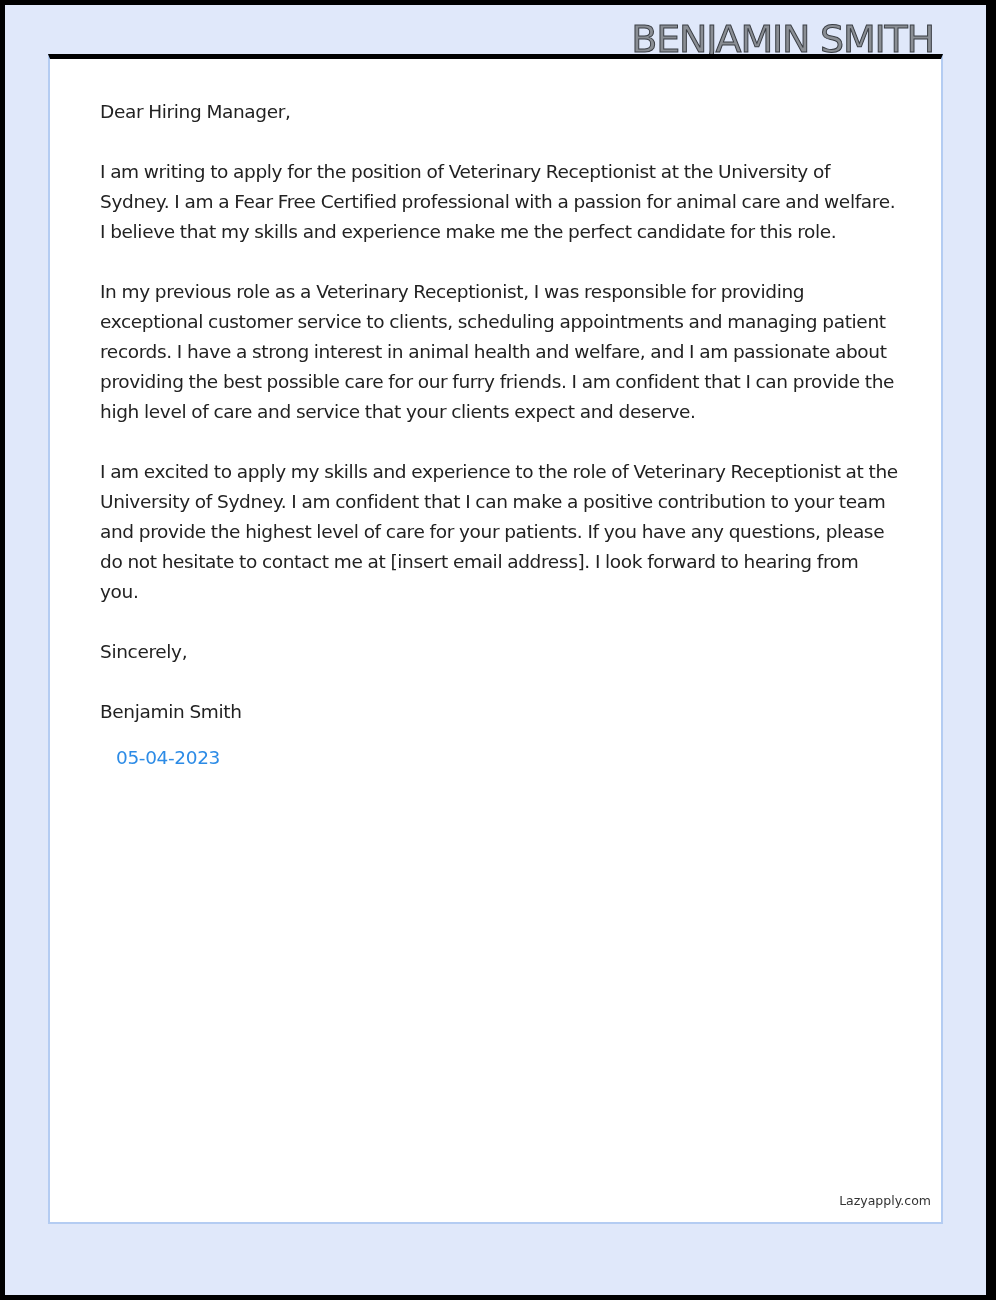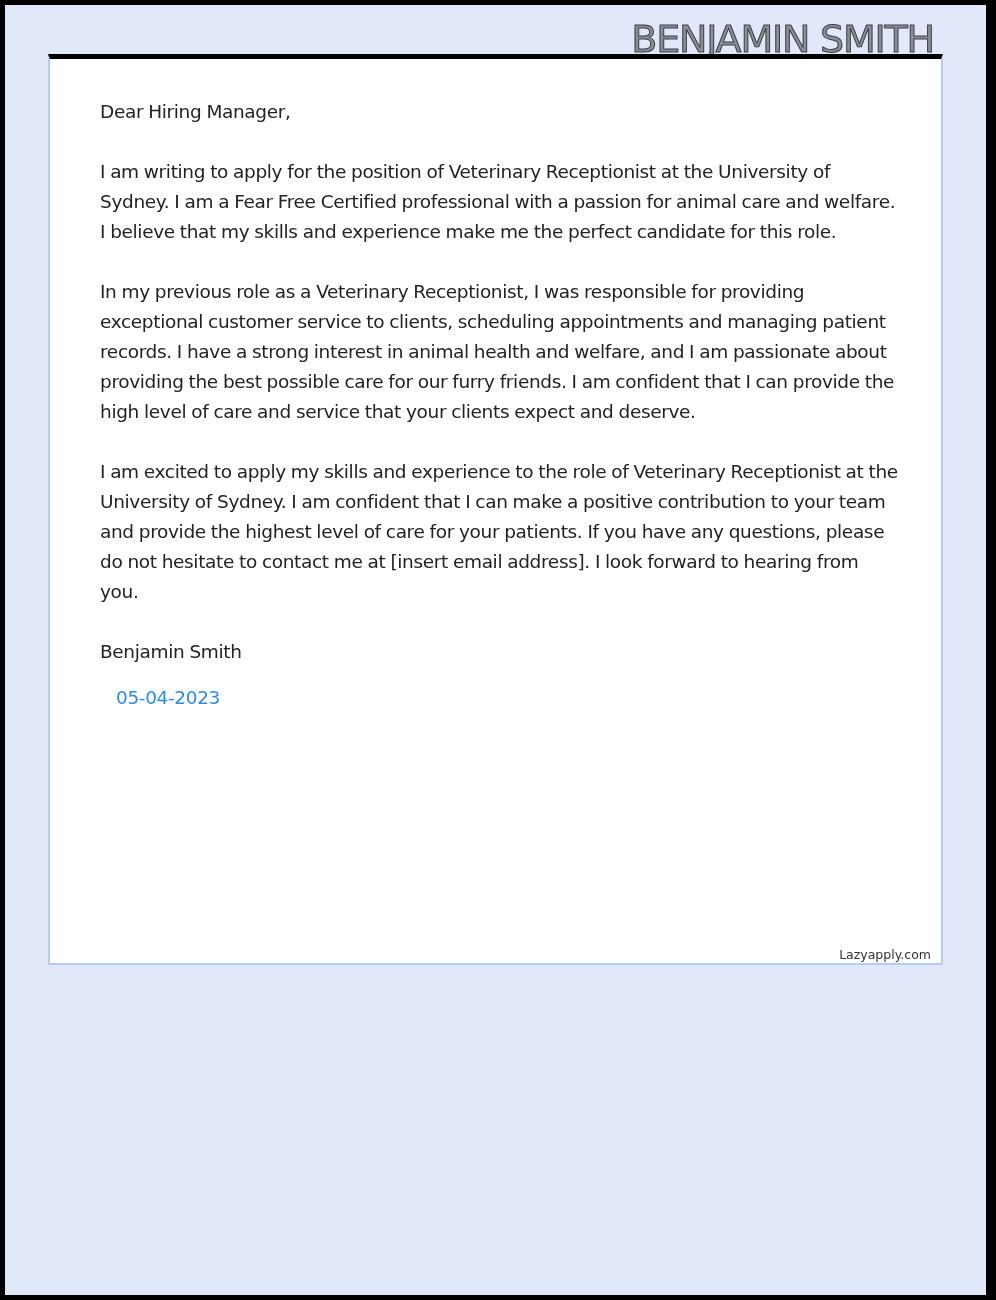--- a/index.html
+++ b/index.html
@@ -35,21 +35,21 @@
       -webkit-text-stroke: 1px #3A3E44;
       font-weight: normal;
       white-space: nowrap;
       margin: 0;
     }
     .page {
       position: absolute;
       left: 43px;
       top: 49px;
       width: 895px;
-      height: 911px;
+      height: 1170px;
       background: #FFFFFF;
       border-top: 5px solid #000;
       border-left: 2px solid #B4CCF2;
       border-right: 2px solid #B4CCF2;
       border-bottom: 2px solid #B4CCF2;
       box-sizing: border-box;
     }
     .letter {
       position: absolute;
       left: 50px;
@@ -67,39 +67,40 @@
     .letter p.sign-name {
       margin-bottom: 10px;
     }
     .letter .date {
       color: #2C8BE6;
       margin: 16px;
     }
     .footer-credit {
       position: absolute;
       right: 10px;
-      bottom: 0px;
+      bottom: 13px;
       font-size: 12.5px;
       line-height: 16px;
       color: #333;
     }
   </style>
 </head>
 <body>
 
 <div class="canvas">
 
   <h1 class="name-heading">BENJAMIN SMITH</h1>
 
   <div class="page">
     <div class="letter">
       <p>Dear Hiring Manager,</p>
       <p>I am writing to apply for the position of Veterinary Receptionist at the University of Sydney. I am a Fear Free Certified professional with a passion for animal care and welfare. I believe that my skills and experience make me the perfect candidate for this role.</p>
       <p>In my previous role as a Veterinary Receptionist, I was responsible for providing exceptional customer service to clients, scheduling appointments and managing patient records. I have a strong interest in animal health and welfare, and I am passionate about providing the best possible care for our furry friends. I am confident that I can provide the high level of care and service that your clients expect and deserve.</p>
       <p>I am excited to apply my skills and experience to the role of Veterinary Receptionist at the University of Sydney. I am confident that I can make a positive contribution to your team and provide the highest level of care for your patients. If you have any questions, please do not hesitate to contact me at [insert email address]. I look forward to hearing from you.</p>
+      <p>Sincerely,</p>
       <p class="sign-name">Benjamin Smith</p>
       <p class="date">05-04-2023</p>
     </div>
 
     <div class="footer-credit">Lazyapply.com</div>
   </div>
 
 </div>
 
 </body></html>

